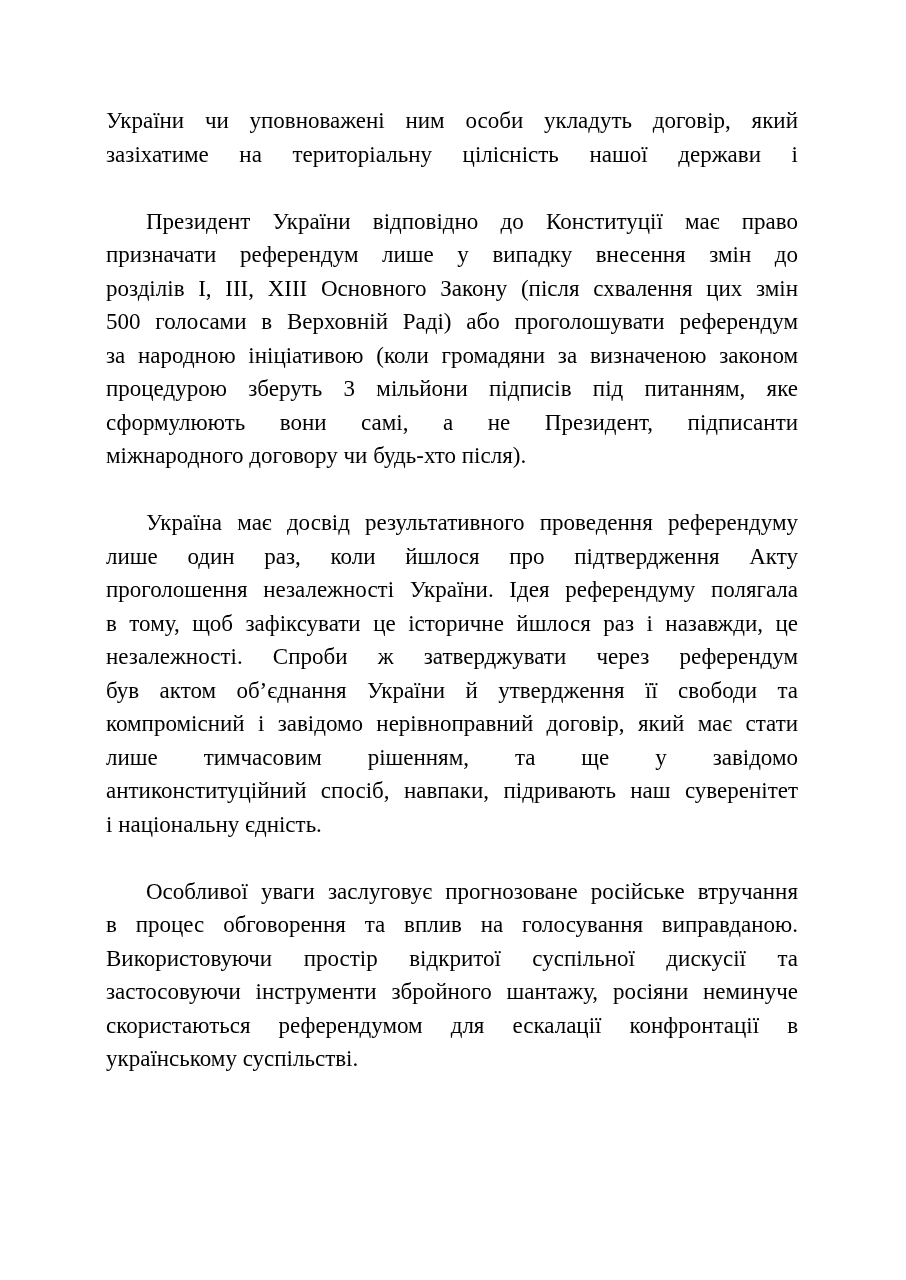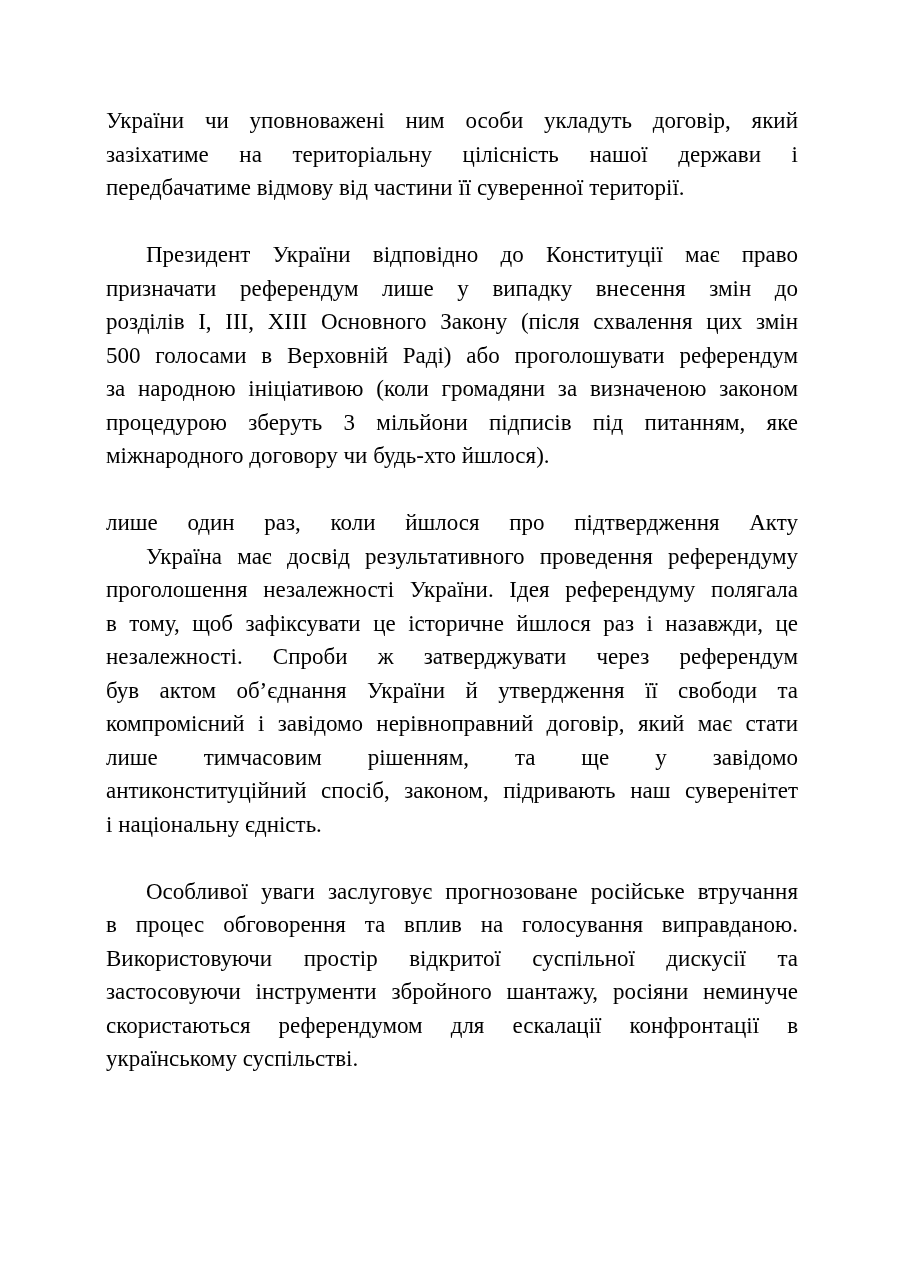--- a/index.html
+++ b/index.html
@@ -43,41 +43,41 @@
   }
 </style>
 </head>
 <body>
 
 <div class="page" style="background: rgb(255, 255, 255);">
   <div class="text-block" style="color: rgb(0, 0, 0);">
       <div class="para">
         <div class="line">України чи уповноважені ним особи укладуть договір, який</div>
         <div class="line">зазіхатиме на територіальну цілісність нашої держави і</div>
-        <div class="line last">передбачатиме відмову від частини її суверенної території.</div>
       </div>
       <div class="para">
         <div class="line indented">Президент України відповідно до Конституції має право</div>
         <div class="line">призначати референдум лише у випадку внесення змін до</div>
         <div class="line">розділів I, III, XIII Основного Закону (після схвалення цих змін</div>
         <div class="line">500 голосами в Верховній Раді) або проголошувати референдум</div>
         <div class="line">за народною ініціативою (коли громадяни за визначеною законом</div>
         <div class="line">процедурою зберуть 3 мільйони підписів під питанням, яке</div>
-        <div class="line last">міжнародного договору чи будь-хто йшлося).</div>
+        <div class="line">сформулюють вони самі, а не Президент, підписанти</div>
+        <div class="line last">міжнародного договору чи будь-хто після).</div>
       </div>
       <div class="para">
+        <div class="line indented">Україна має досвід результативного проведення референдуму</div>
         <div class="line">лише один раз, коли йшлося про підтвердження Акту</div>
-        <div class="line indented">Україна має досвід результативного проведення референдуму</div>
         <div class="line">проголошення незалежності України. Ідея референдуму полягала</div>
         <div class="line">в тому, щоб зафіксувати це історичне йшлося раз і назавжди,  це</div>
         <div class="line">незалежності. Спроби ж затверджувати через референдум</div>
         <div class="line">був актом об’єднання України й утвердження її свободи та</div>
         <div class="line">компромісний і завідомо нерівноправний договір, який має стати</div>
         <div class="line">лише тимчасовим рішенням, та ще у завідомо</div>
-        <div class="line">антиконституційний спосіб, законом, підривають наш суверенітет</div>
+        <div class="line">антиконституційний спосіб, навпаки, підривають наш суверенітет</div>
         <div class="line last">і національну єдність.</div>
       </div>
       <div class="para">
         <div class="line indented">Особливої уваги заслуговує прогнозоване російське втручання</div>
         <div class="line">в процес обговорення та вплив на голосування виправданою.</div>
         <div class="line">Використовуючи простір відкритої суспільної дискусії та</div>
         <div class="line">застосовуючи інструменти збройного шантажу, росіяни неминуче</div>
         <div class="line">скористаються референдумом для ескалації конфронтації в</div>
         <div class="line last">українському суспільстві.</div>
       </div>

